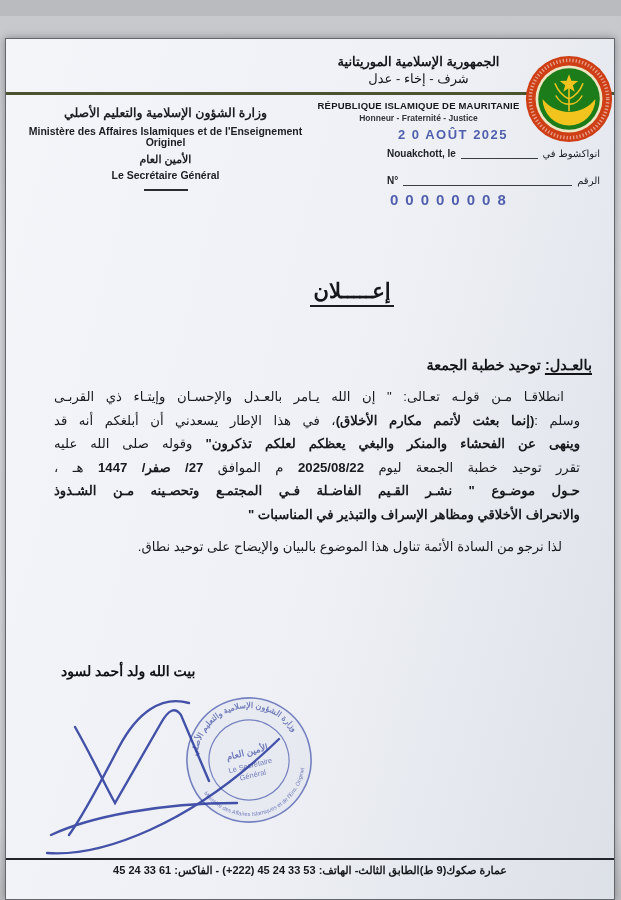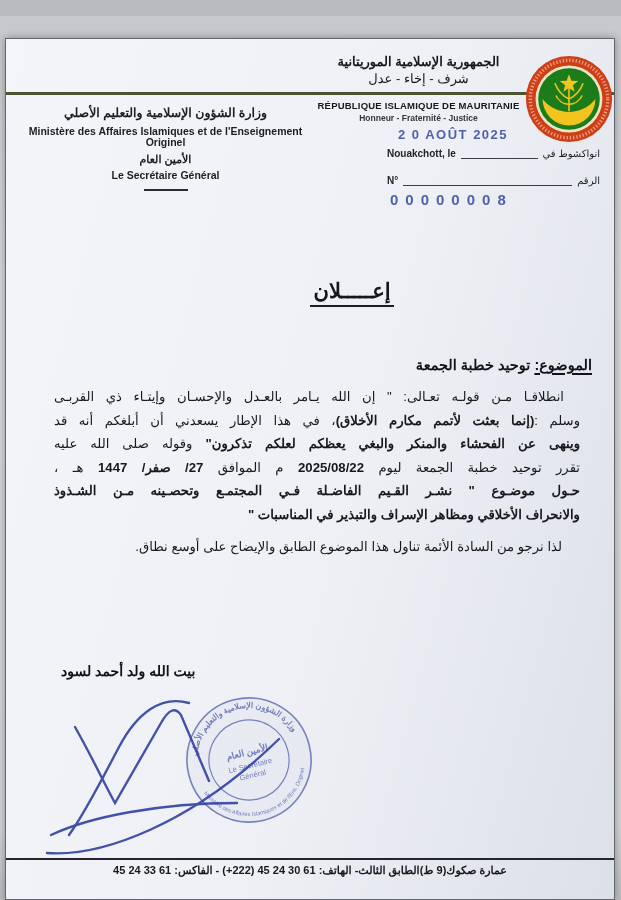--- a/index.html
+++ b/index.html
@@ -104,31 +104,31 @@
         <span class="ar-label" dir="rtl">الرقم</span>
       </div>
       <div class="stamp-num">00000008</div>
     </div>
 
     <div class="title">
       <span>إعـــــلان</span>
     </div>
 
     <div class="subject">
-      <span class="lbl">الموضوع:</span><span> توحيد خطبة الجمعة</span>
+      <span class="lbl">بالعـدل:</span><span> توحيد خطبة الجمعة</span>
     </div>
 
     <div class="body-txt">
       <div class="jl l1">انطلاقـا مـن قولـه تعـالى: " إن الله يـامر بالعـدل والإحسـان وإيتـاء ذي القربـى</div>
       <div class="jl"><span>وسلم :</span><span class="bd">(إنما بعثت لأتمم مكارم الأخلاق)</span><span>، في هذا الإطار يسعدني أن أبلغكم أنه قد</span></div>
       <div class="jl"><span class="bd">وينهى عن الفحشاء والمنكر والبغي يعظكم لعلكم تذكرون"</span><span> وقوله صلى الله عليه</span></div>
       <div class="jl"><span>تقرر توحيد خطبة الجمعة ليوم </span><span class="bd ltr">2025/08/22</span><span> م الموافق </span><span class="bd">27/ صفر/ 1447</span><span> هـ ،</span></div>
       <div class="jl bd">حـول موضـوع " نشـر القـيم الفاضـلة فـي المجتمـع وتحصـينه مـن الشـذوذ</div>
       <div class="l6 bd">والانحراف الأخلاقي ومظاهر الإسراف والتبذير في المناسبات "</div>
-      <div class="closing">لذا نرجو من السادة الأئمة تناول هذا الموضوع الطابق والإيضاح على أوسع نطاق.</div>
+      <div class="closing">لذا نرجو من السادة الأئمة تناول هذا الموضوع بالبيان والإيضاح على توحيد نطاق.</div>
     </div>
 
     <div class="sig-name">بيت الله ولد أحمد لسود</div>
 
     <svg class="sig-svg" width="310" height="205" viewBox="0 0 310 205">
       <g transform="rotate(-14 208 75)" opacity="0.8">
         <circle cx="208" cy="75" r="62" fill="rgba(90,104,180,0.05)" stroke="#5766b2" stroke-width="1.6"></circle>
         <circle cx="208" cy="75" r="40" fill="none" stroke="#5766b2" stroke-width="1.2"></circle>
         <defs>
           <path id="arcTop" d="M 156,75 A 52,52 0 0 1 260,75" fill="none"></path>
@@ -147,17 +147,17 @@
       <g stroke="#2c3c9e" stroke-width="2.4" fill="none" stroke-linecap="round" opacity="0.88">
         <path d="M148,18 C120,10 96,28 78,62 C60,96 44,128 28,150"></path>
         <path d="M34,42 C50,70 62,96 74,118 L120,38 C128,24 134,22 140,30 L168,96"></path>
         <path d="M10,150 C48,132 118,118 196,118"></path>
         <path d="M6,168 C60,172 150,140 238,54"></path>
       </g>
     </svg>
 
     <div class="footer-rule"></div>
     <div class="footer-ar">
-      <span>عمارة صكوك(9 ط)الطابق الثالث- الهاتف: </span><span class="ltr">(+222) 45 24 30 61</span><span> - الفاكس: </span><span class="ltr">45 24 33 61</span>
+      <span>عمارة صكوك(9 ط)الطابق الثالث- الهاتف: </span><span class="ltr">(+222) 45 24 33 53</span><span> - الفاكس: </span><span class="ltr">45 24 33 61</span>
     </div>
 
   </div>
 </div>
 
 </body></html>

